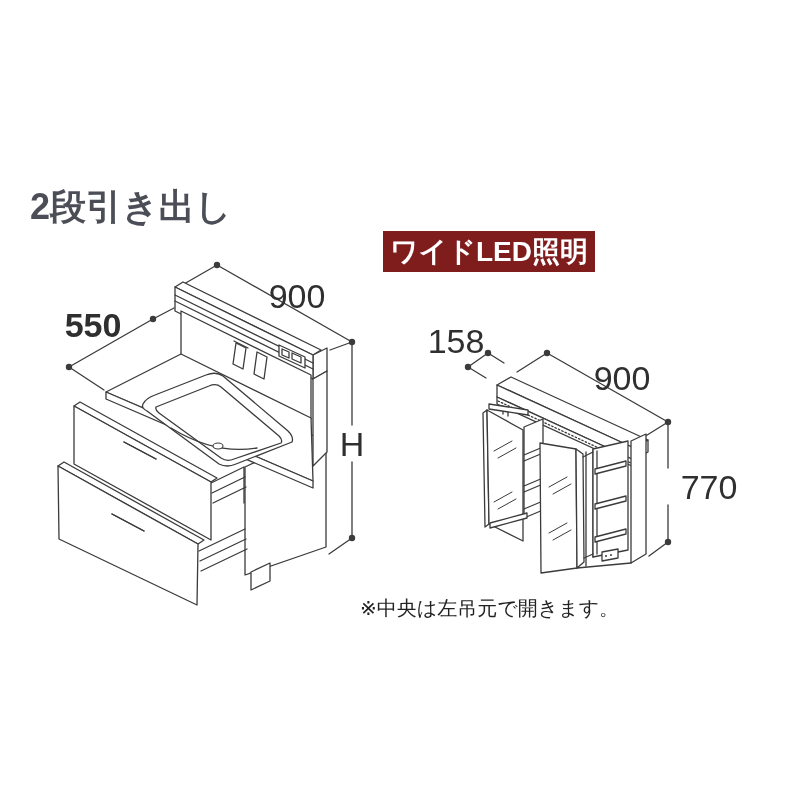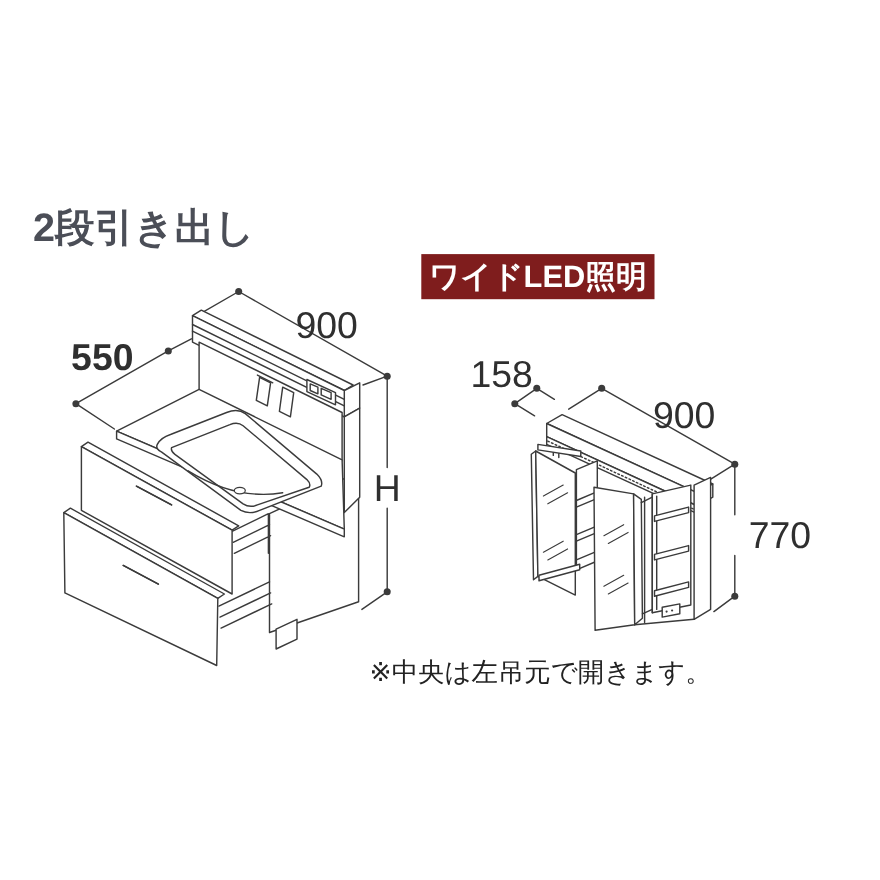--- a/index.html
+++ b/index.html
@@ -18,21 +18,21 @@
     font-size:28px;font-weight:bold;display:flex;align-items:center;justify-content:center;
     white-space:nowrap;}
   .dim{color:#2f2f2f;font-size:34px;display:flex;align-items:center;justify-content:center;
     white-space:nowrap;}
   .d-l900{left:262px;top:278px;width:70px;height:36px;}
   .d-l550{left:58px;top:307px;width:70px;height:36px;font-weight:bold;}
   .d-lH{left:337px;top:426px;width:30px;height:36px;}
   .d-r158{left:407px;top:323px;width:70px;height:36px;margin-left:14px;}
   .d-r900{left:587px;top:360px;width:70px;height:36px;}
   .d-r770{left:674px;top:469px;width:70px;height:36px;}
-  .footnote{left:336px;top:595px;font-size:24px;color:#222222;white-space:nowrap;}
+  .footnote{left:360px;top:595px;font-size:20px;color:#222222;white-space:nowrap;}
 </style>
 </head>
 <body>
 
 <div class="stage">
 
   <svg width="800" height="800" viewBox="0 0 800 800">
 
     <g>
 

